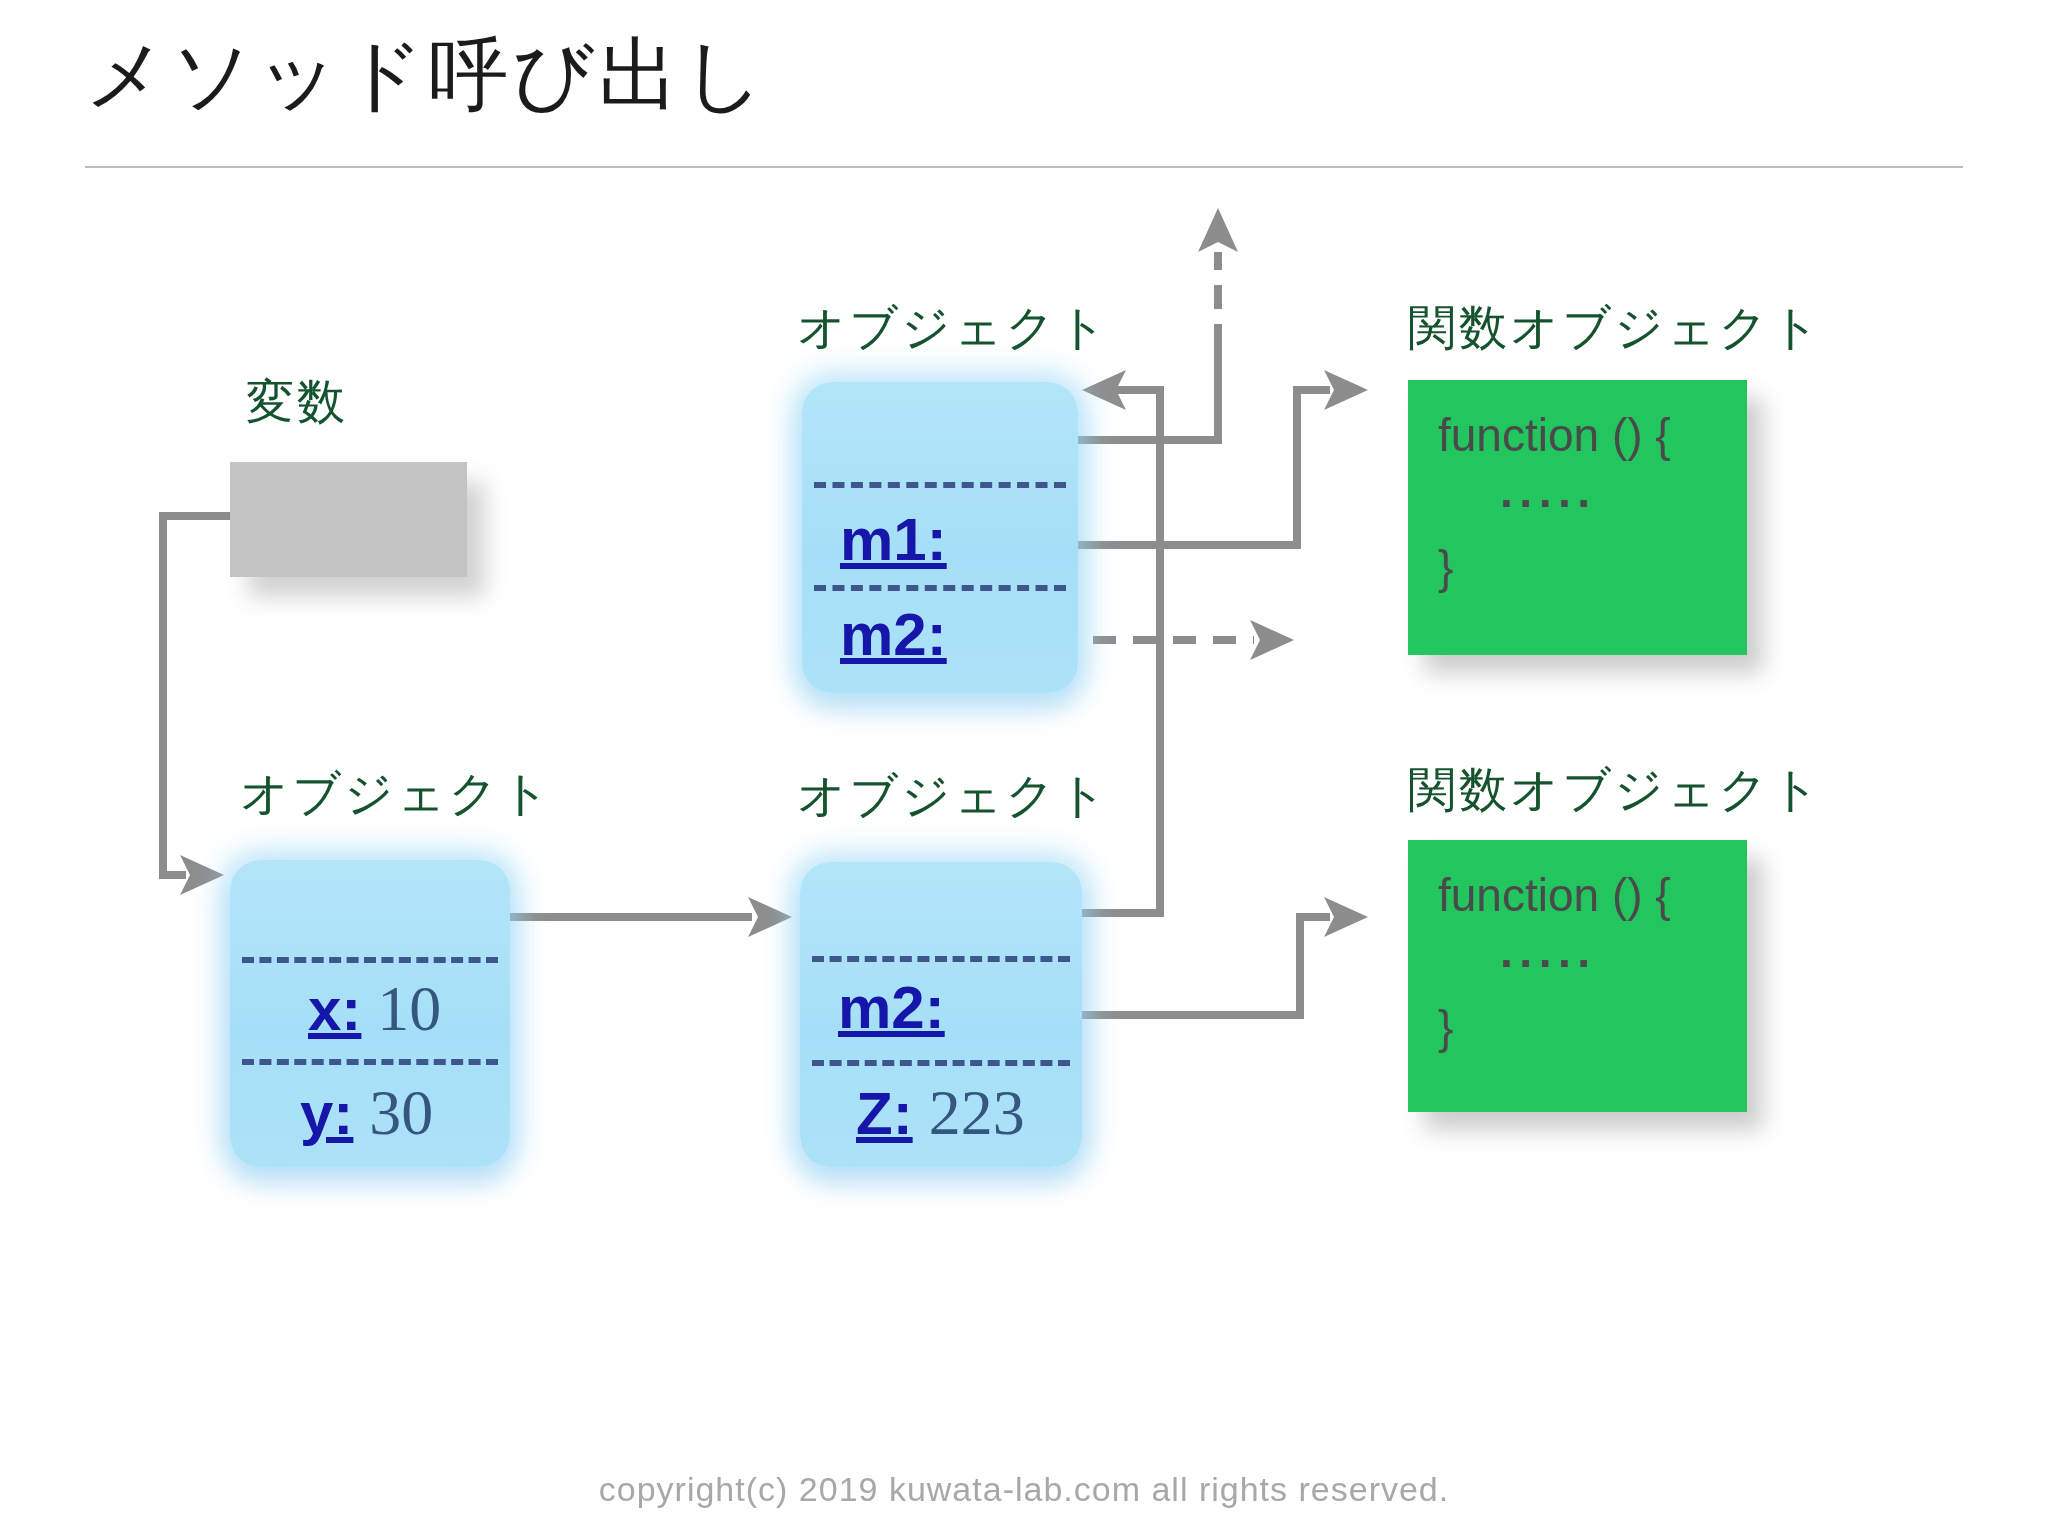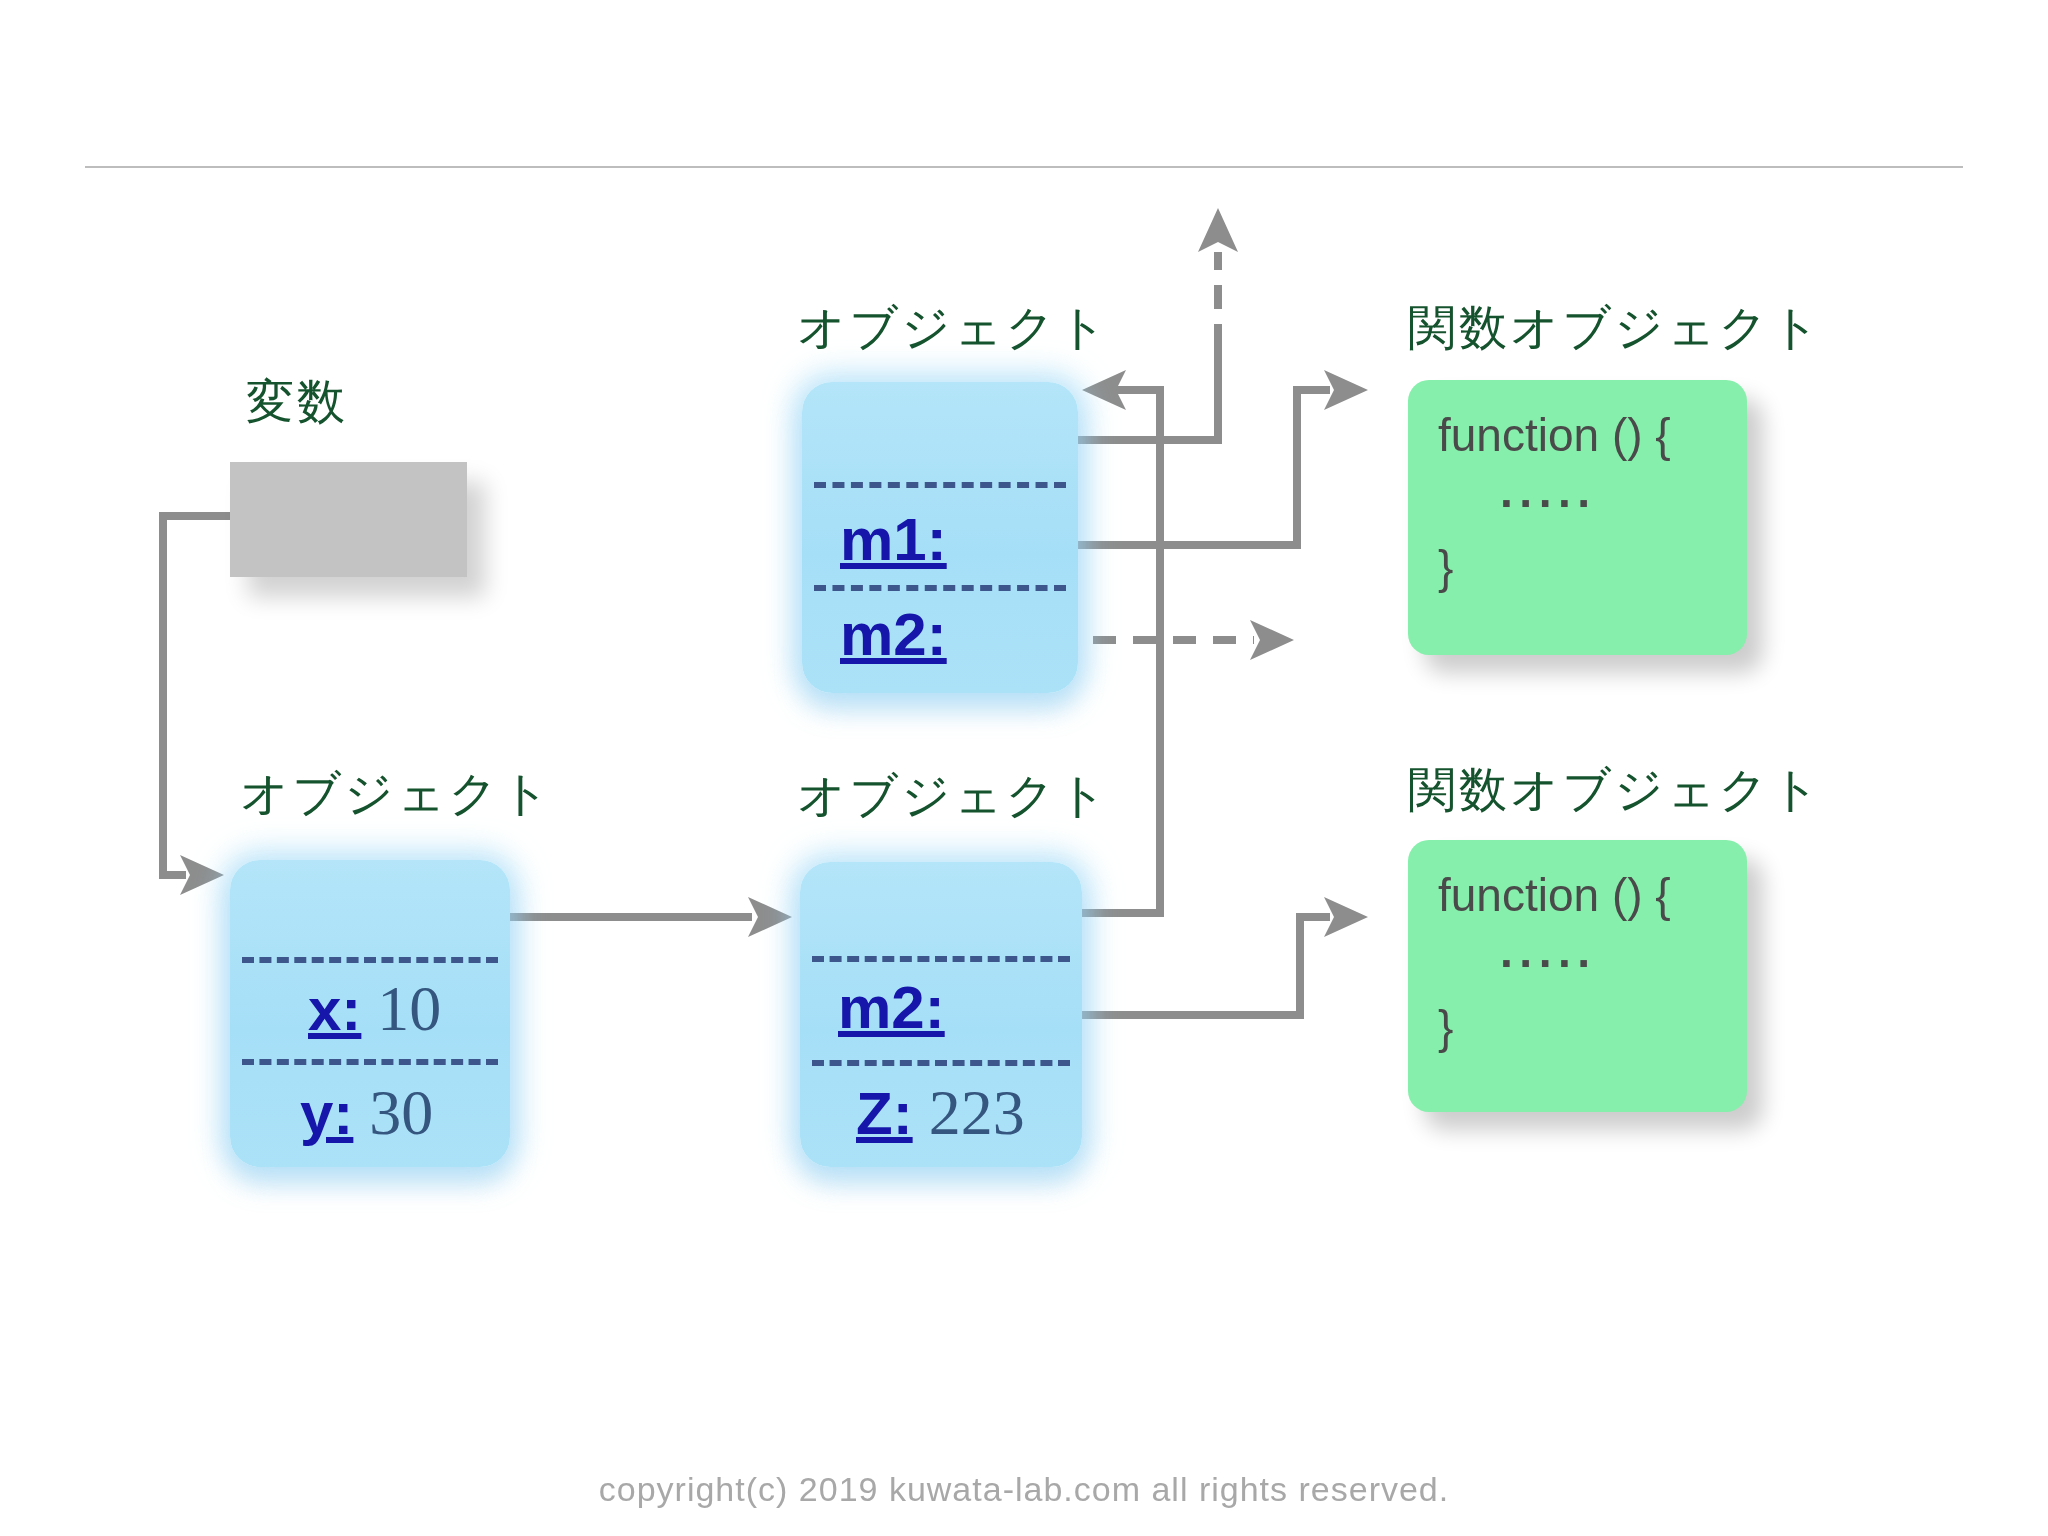--- a/index.html
+++ b/index.html
@@ -27,41 +27,42 @@
     box-shadow:0 0 28px 10px rgba(150,214,246,0.60), 0 18px 26px rgba(150,200,235,0.35);
   }
   .sep{
     position:absolute;left:12px;right:12px;height:0;
     border-top:6px dashed #3d578c;
   }
   .slot-text{white-space:nowrap;}
   .slot-key{font-size:60px;font-weight:bold;color:#1616aa;text-decoration:underline;}
   .slot-val{font-family:"Liberation Serif", serif;font-size:64px;color:#35567e;margin-left:16px;margin-top:28px;}
   .func-box{
-    background:#86efac;
+    background:#22c55e;
     box-shadow:16px 18px 22px rgba(0,0,0,0.20);
-    color:#4a4a4a;font-size:46px;border-radius:21px;
+    color:#4a4a4a;font-size:46px;
   }
   .func-line{position:absolute;left:30px;white-space:nowrap;}
   .note-box{
     left:105px;top:1298px;width:1840px;height:164px;
     background:#ededee;border:3px solid #b3b3b3;box-sizing:border-box;
     box-shadow:0 -3px 0 rgba(130,130,130,0.35);
   }
   .note-line{position:absolute;left:30px;font-size:46px;color:#4a4a4a;white-space:nowrap;letter-spacing:1px;}
   .footer-text{
     left:0;top:1470px;width:2048px;text-align:center;
     font-size:34px;color:#a8a8a8;letter-spacing:1px;
   }
 </style>
 </head>
 <body>
 
 <div class="stage">
 
+  <div class="abs page-title">メソッド呼び出し</div>
   <div class="abs title-rule"></div>
 
   <svg class="abs" style="left:0;top:0" width="2048" height="1536" viewBox="0 0 2048 1536">
     <g stroke="#8d8d8d" stroke-width="8" fill="none">
       <polyline points="327,516 163,516 163,875 186,875"></polyline>
       <line x1="372" y1="917" x2="752" y2="917"></line>
       <polyline points="940,913 1160,913 1160,390 1112,390"></polyline>
       <polyline points="937,440 1218,440 1218,348"></polyline>
       <line x1="1218" y1="348" x2="1218" y2="252" stroke-dasharray="24 15"></line>
       <polyline points="1013,545 1297,545 1297,390 1330,390"></polyline>

